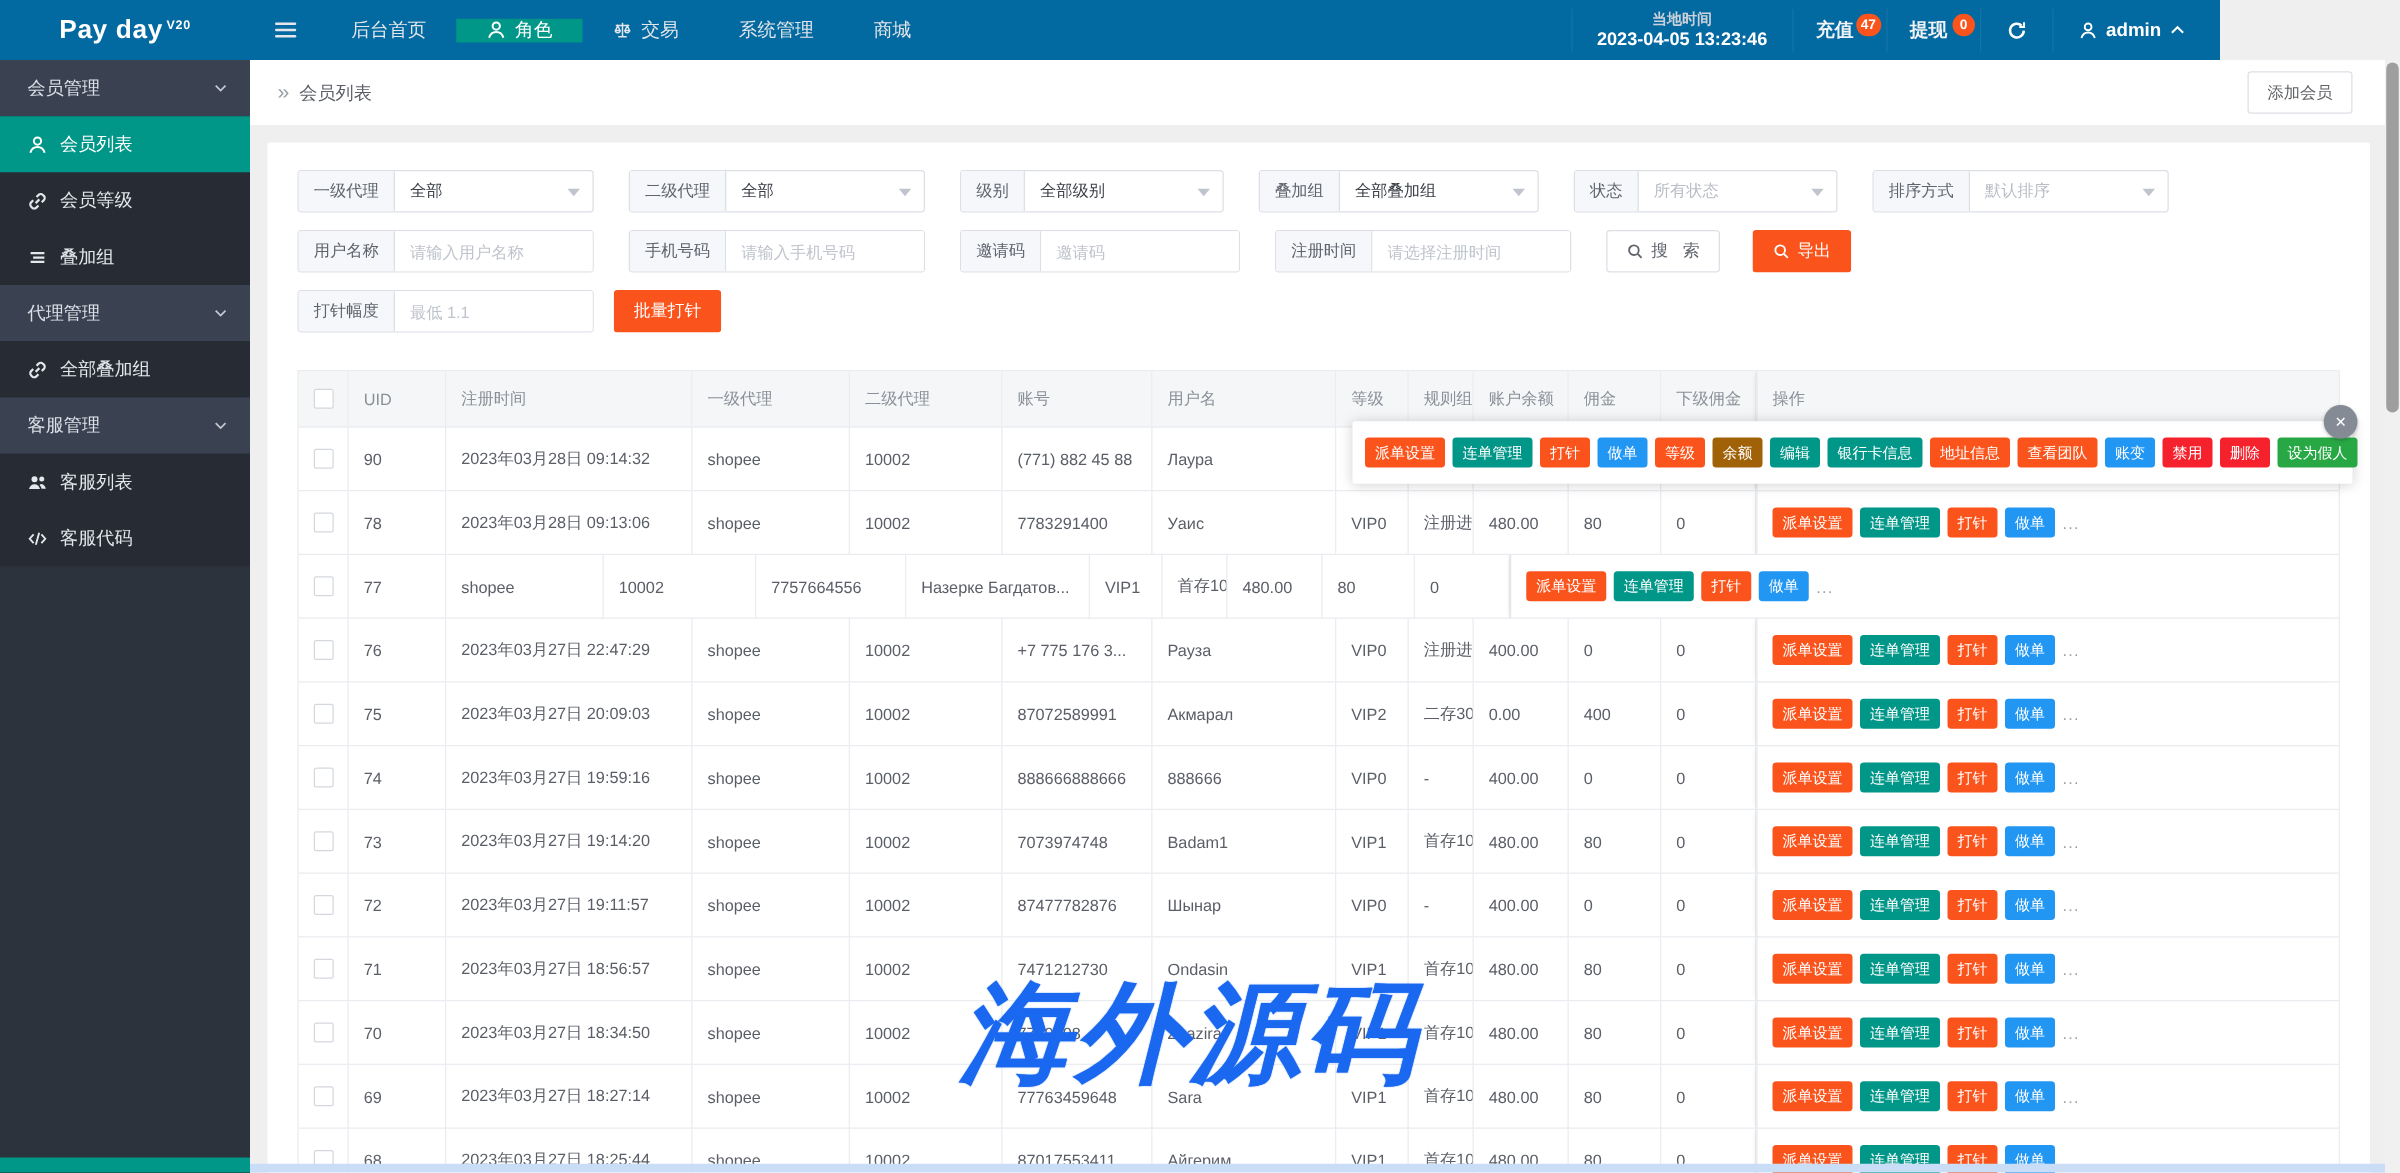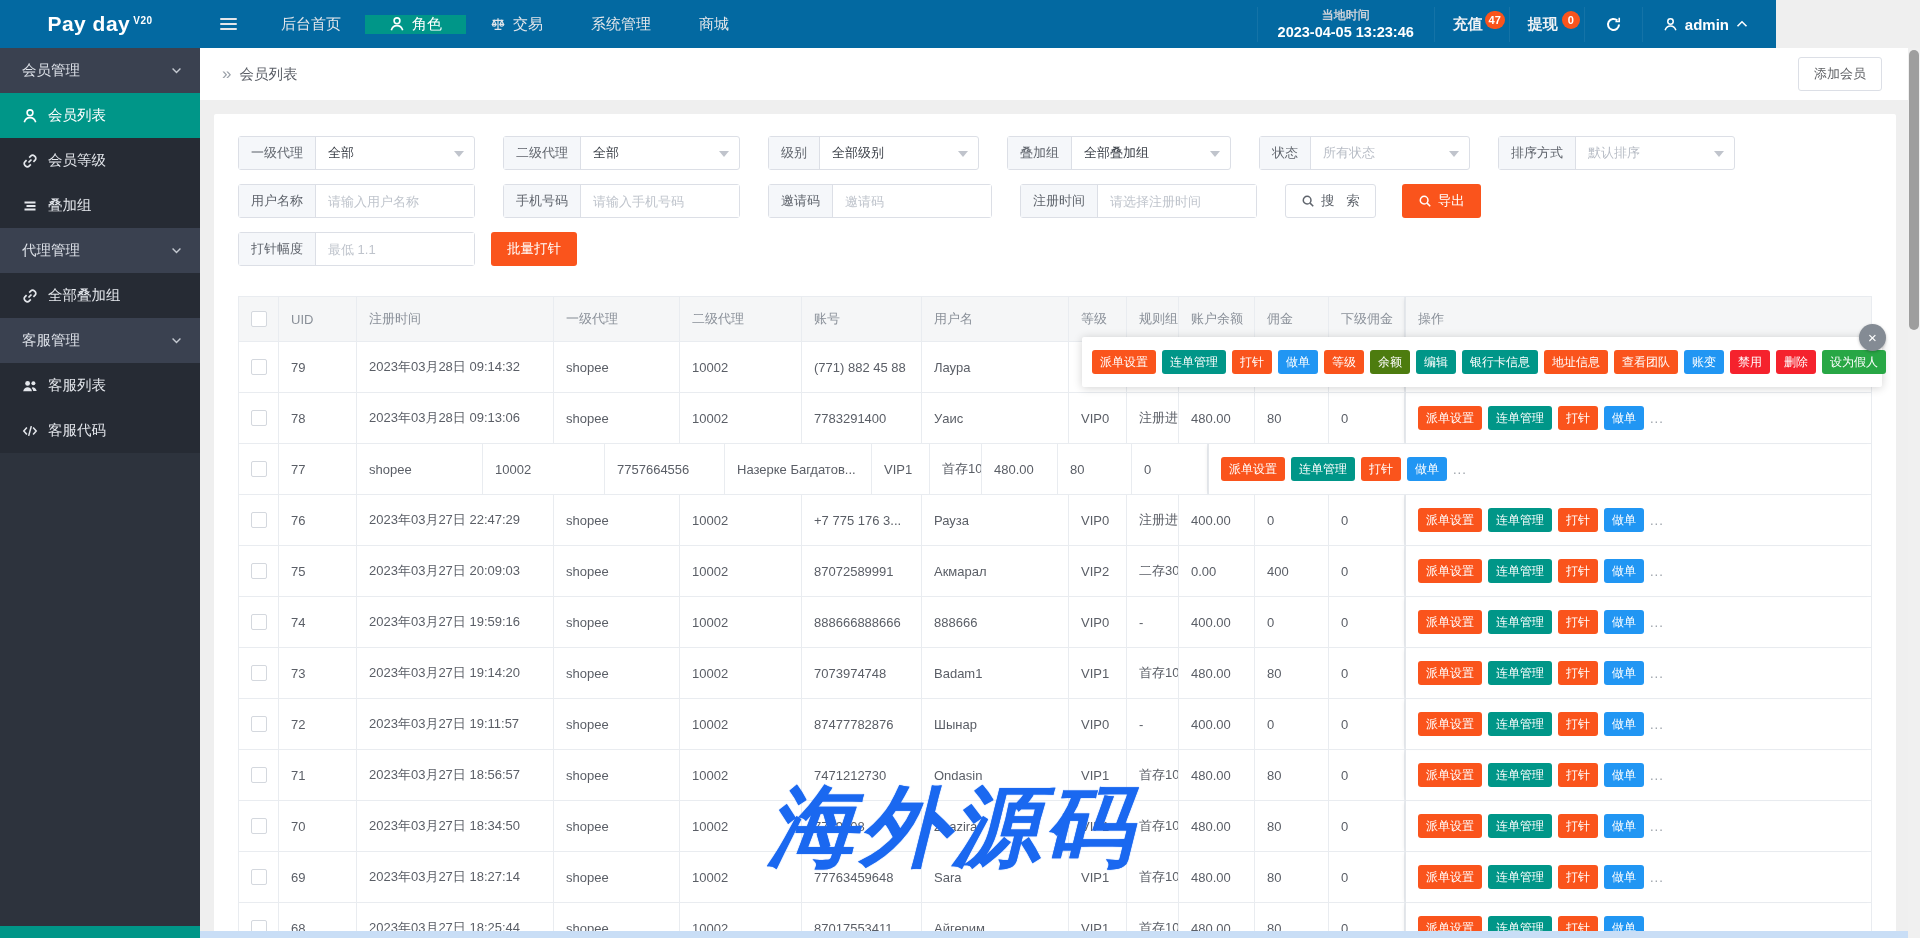--- a/index.html
+++ b/index.html
@@ -361,21 +361,21 @@
           <div class="c9">账户余额</div>
           <div class="c10">佣金</div>
           <div class="c11">下级佣金</div>
           <div class="c12">操作</div>
         </div>
       <div id="tbody">
           <div class="trow tbody-row">
             <div class="c0">
               <span class="cb"></span>
             </div>
-            <div class="c1">79</div>
+            <div class="c1">90</div>
             <div class="c2">2023年03月28日 09:14:32</div>
             <div class="c3">shopee</div>
             <div class="c4">10002</div>
             <div class="c5">(771) 882 45 88</div>
             <div class="c6">Лаура</div>
             <div class="c7"></div>
             <div class="c8"></div>
             <div class="c9"></div>
             <div class="c10"></div>
             <div class="c11"></div>
@@ -635,21 +635,21 @@
           </div>
         </div>
 
       <div class="popup">
         <div class="popup-inner" id="popup-actions">
             <span class="abtn" style="background: rgb(250, 84, 28);">派单设置</span>
             <span class="abtn" style="background: rgb(0, 150, 136);">连单管理</span>
             <span class="abtn" style="background: rgb(250, 84, 28);">打针</span>
             <span class="abtn" style="background: rgb(33, 150, 243);">做单</span>
             <span class="abtn" style="background: rgb(250, 84, 28);">等级</span>
-            <span class="abtn" style="background: #4d7c0f;">余额</span>
+            <span class="abtn" style="background: #a16207;">余额</span>
             <span class="abtn" style="background: rgb(0, 150, 136);">编辑</span>
             <span class="abtn" style="background: rgb(0, 150, 136);">银行卡信息</span>
             <span class="abtn" style="background: rgb(250, 84, 28);">地址信息</span>
             <span class="abtn" style="background: rgb(250, 84, 28);">查看团队</span>
             <span class="abtn" style="background: rgb(33, 150, 243);">账变</span>
             <span class="abtn" style="background: rgb(245, 34, 45);">禁用</span>
             <span class="abtn" style="background: rgb(245, 34, 45);">删除</span>
             <span class="abtn" style="background: rgb(40, 167, 69);">设为假人</span>
           </div>
         <div class="popup-close">×</div>

